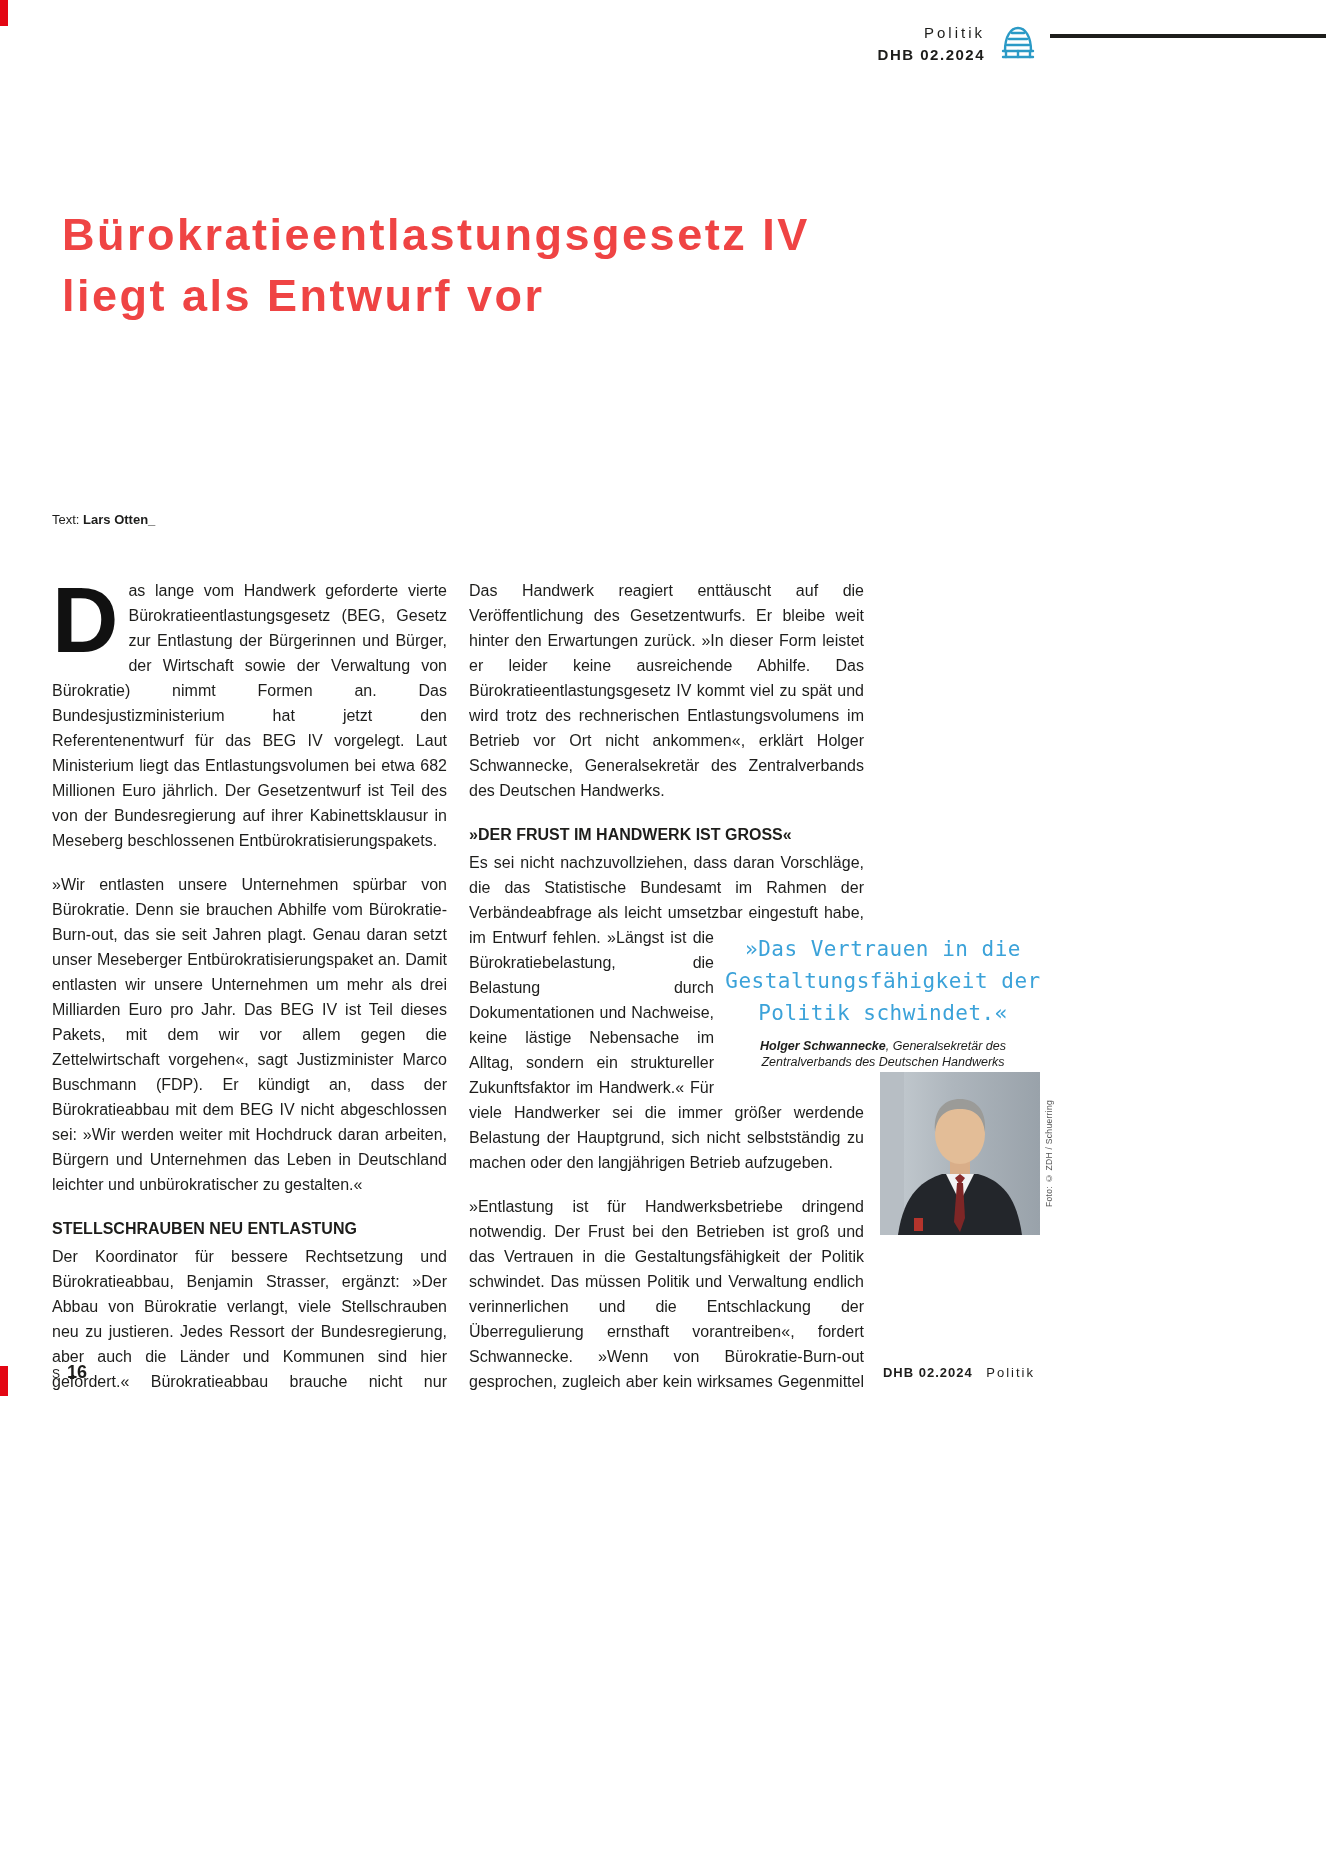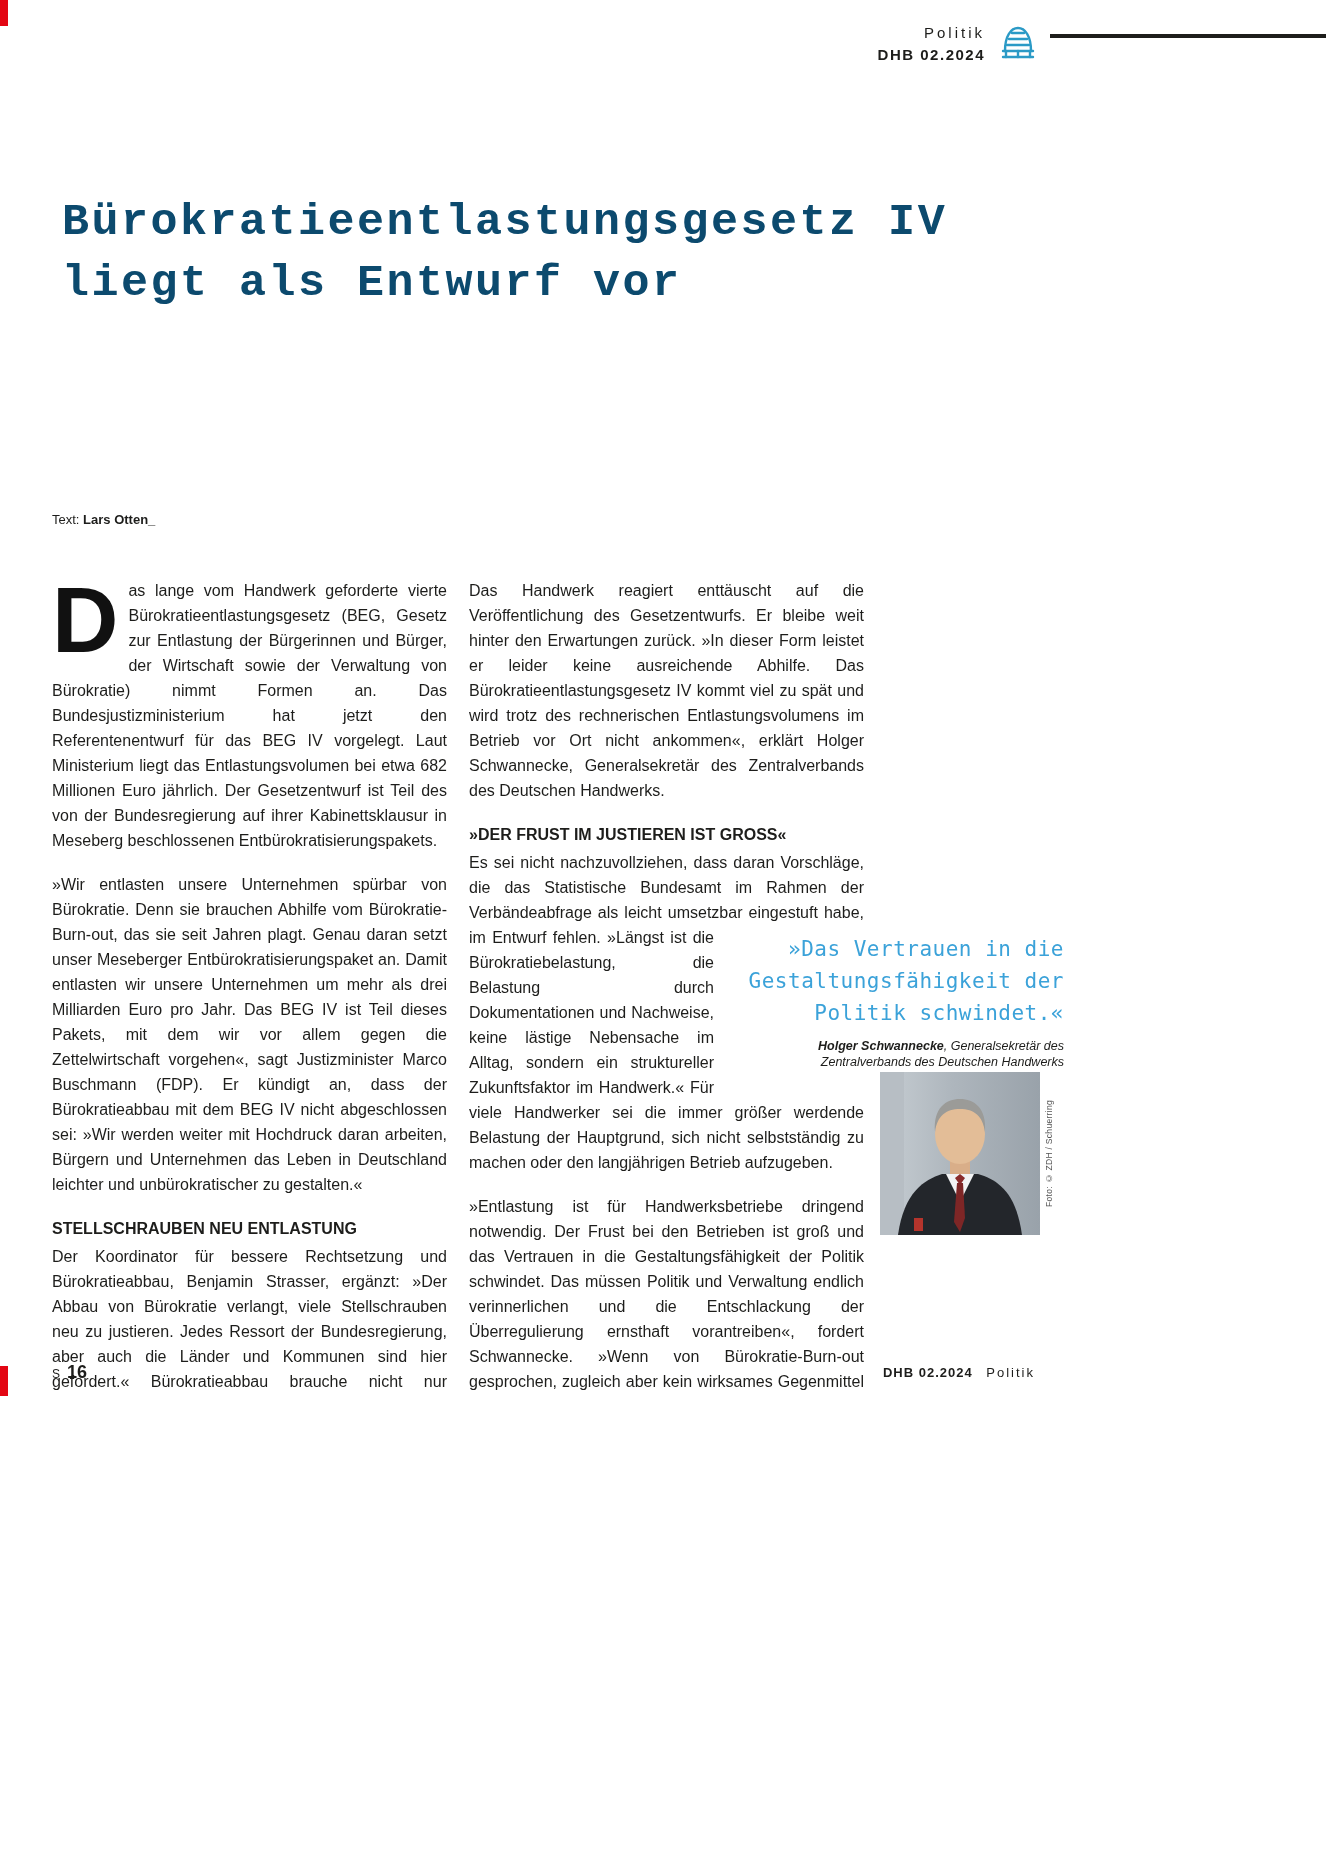--- a/index.html
+++ b/index.html
@@ -14,23 +14,23 @@
   .corner-bar.top{ top:0; height:26px; }
   .corner-bar.bottom{ bottom:0; height:30px; }
   
   .header-right{ position:absolute; top:24px; left:760px; width:225px; text-align:right; }
   .header-section{ font-size:15px; letter-spacing:3px; color:#1d1d1b; }
   .header-issue{ font-size:15px; font-weight:bold; letter-spacing:1.5px; margin-top:5px; }
   .header-icon{ position:absolute; top:22px; left:997px; width:42px; height:42px; }
   .header-line{ position:absolute; top:34px; left:1050px; right:0; height:4px; background:#1d1d1b; }
   
   .title{
-    position:absolute; left:62px; top:192px;
-    font-family:Liberation Mono, monospace;
-    font-size:45px; letter-spacing:2.5px; line-height:61px; color:#0c4a6e;
+    position:absolute; left:62px; top:204px;
+    font-family:Liberation Sans, sans-serif;
+    font-size:45px; letter-spacing:2.5px; line-height:61px; color:#ef4444;
   }
   
   .standfirst{
     position:absolute; left:135px; top:331px; width:920px;
     font-size:17px; font-weight:bold; letter-spacing:0.8px; line-height:37px;
   }
   
   .byline{ position:absolute; left:52px; top:512px; font-size:13px; }
   .byline .author{ font-weight:bold; }
   
@@ -41,24 +41,24 @@
     margin-bottom:19px;
   }
   .body-head{ font-size:16px; line-height:25px; font-weight:bold; margin:4px 0 3px 0; }
   .dropcap{
     float:left; font-size:92px; line-height:72px; font-weight:bold; color:#111;
     padding:6px 10px 0 0;
   }
   
   .pq-float{ float:right; width:150px; height:168px; position:relative; }
   .pullquote{
-    position:absolute; top:8px; left:16px; width:334px;
+    position:absolute; top:8px; left:2px; width:334px;
     font-family:"DejaVu Sans Mono", monospace;
     font-size:21px; line-height:32px; letter-spacing:0.5px; color:#3ba2d9;
-    text-align:right;
+    text-align:center;
   }
   .pq-line{ display:block; white-space:nowrap; }
   .pq-attribution{
     display:block; margin-top:9px;
     font-family:"Liberation Sans", sans-serif;
     font-size:12.5px; line-height:16px; color:#1d1d1b; font-style:italic; letter-spacing:0;
   }
   .pq-attribution .name{ font-weight:bold; }
   
   .photo{ position:absolute; left:880px; top:1072px; width:160px; height:163px; }
@@ -125,21 +125,21 @@
       <h2 class="body-head">STELLSCHRAUBEN NEU ENTLASTUNG</h2>
       <p class="body-p">
         <span>Der Koordinator für bessere Rechtsetzung und Bürokratieabbau, Benjamin Strasser, ergänzt: »Der Abbau von Bürokratie verlangt, viele Stellschrauben neu zu justieren. Jedes Ressort der Bundesregierung, aber auch die Länder und Kommunen sind hier gefordert.« Bürokratieabbau brauche nicht nur vielfältige Lösungen, sondern auch einen Mentalitätswechsel, besonders auf der Vollzugsebene. Mit dem Gesetzentwurf greife die Regierung einen Teil der Vorschläge aus der im vergangenen Jahr durchgeführten Verbändebefragung auf.</span>
       </p>
     </div>
 
     <div class="col">
       <p class="body-p">
         <span>Das Handwerk reagiert enttäuscht auf die Veröffentlichung des Gesetzentwurfs. Er bleibe weit hinter den Erwartungen zurück. »In dieser Form leistet er leider keine ausreichende Abhilfe. Das Bürokratieentlastungsgesetz IV kommt viel zu spät und wird trotz des rechnerischen Entlastungsvolumens im Betrieb vor Ort nicht ankommen«, erklärt Holger Schwannecke, Generalsekretär des Zentralverbands des Deutschen Handwerks.</span>
       </p>
-      <h2 class="body-head">»DER FRUST IM JUSTIEREN IST GROSS«</h2>
+      <h2 class="body-head">»DER FRUST IM HANDWERK IST GROSS«</h2>
       <p class="body-p">
         <span>Es sei nicht nachzuvollziehen, dass daran Vorschläge, die das Statistische Bundesamt im Rahmen der Verbändeabfrage als leicht umsetzbar eingestuft habe, im Entwurf fehlen. »Längst ist die </span><span class="pq-float">
             <span class="pullquote">
             <span class="pq-line">»Das Vertrauen in die</span>
             <span class="pq-line">Gestaltungsfähigkeit der</span>
             <span class="pq-line">Politik schwindet.«</span>
             <span class="pq-attribution"><span class="name">Holger Schwannecke</span><span>, Generalsekretär des Zentralverbands des Deutschen Handwerks</span></span>
           </span>
           </span><span>Bürokratiebelastung, die Belastung durch Dokumentationen und Nachweise, keine lästige Nebensache im Alltag, sondern ein struktureller Zukunftsfaktor im Handwerk.« Für viele Handwerker sei die immer größer werdende Belastung der Hauptgrund, sich nicht selbstständig zu machen oder den langjährigen Betrieb aufzugeben.</span>
       </p>

